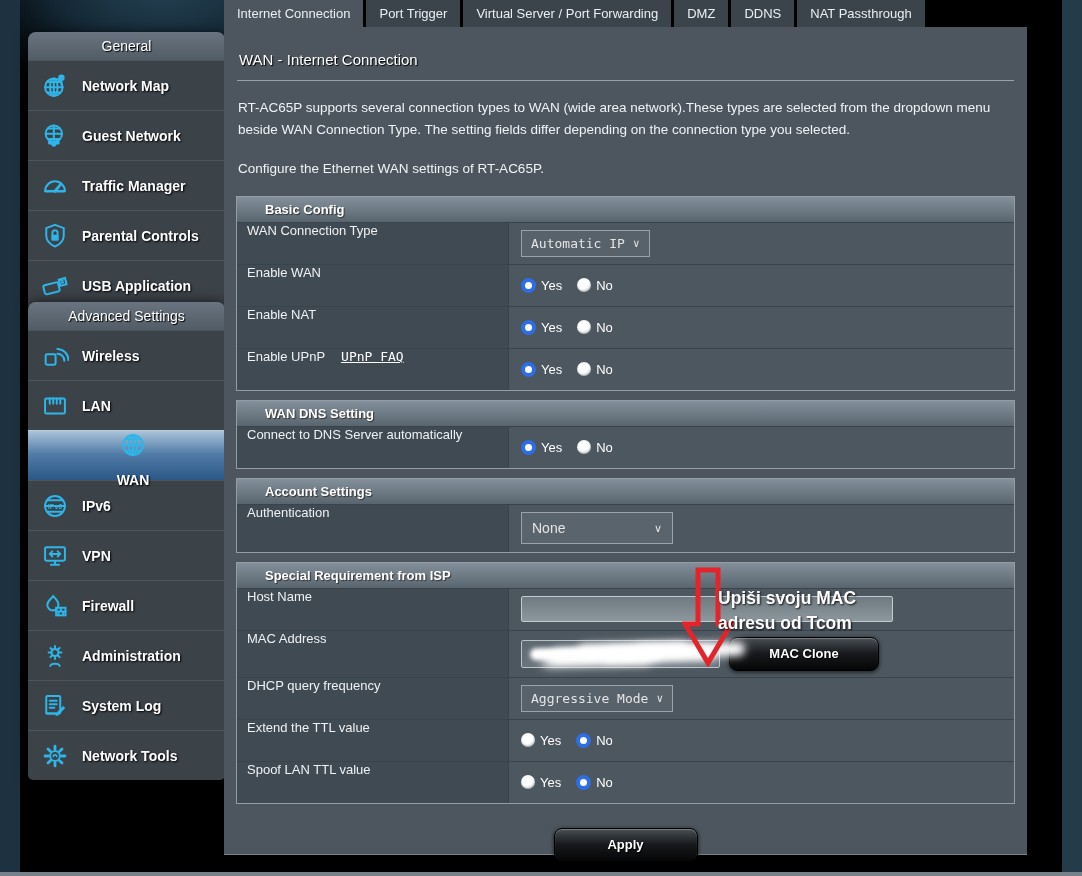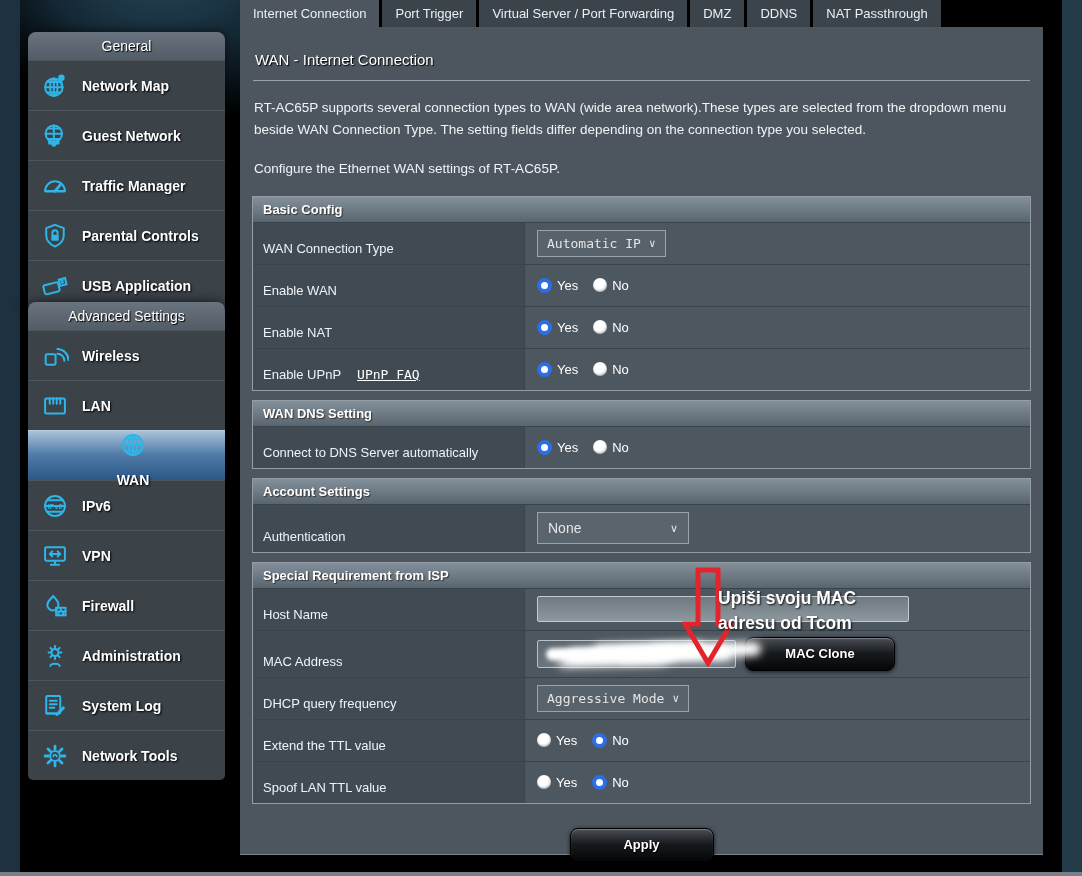--- a/index.html
+++ b/index.html
@@ -22,38 +22,38 @@
   .side-header{height:28px;background:linear-gradient(#6a7480,#525c66);color:#fff;font-size:14px;
     display:flex;align-items:center;justify-content:center;text-shadow:1px 1px 1px #000;}
   .side-item{height:49px;background:#3b4248;border-top:1px solid #4d555d;display:flex;
     align-items:center;padding-left:13px;gap:13px;cursor:pointer;}
   .side-item.active{background:linear-gradient(#a9c3da,#507ba6 48%,#2b5787);border-top-color:#b9cddd;flex-direction:column;}
   .side-label{color:#fff;font-weight:bold;font-size:14px;text-shadow:1px 1px 2px #000;}
   .side-icon{width:28px;height:28px;display:inline-flex;}
   .side-icon svg{width:28px;height:28px;}
 
   
-  .main{position:absolute;left:240px;top:0;width:803px;height:856px;}
+  .main{position:absolute;left:224px;top:0;width:803px;height:856px;}
   .tabbar{display:flex;height:27px;}
   .tab{background:#3c444b;color:#e9eff3;font-size:13px;display:flex;align-items:center;
     padding:0 13px;border-right:3px solid #000;white-space:nowrap;cursor:pointer;}
   .tab.active{background:#4d565e;}
   .content{background:#4d565e;height:828px;box-sizing:border-box;padding:2px 12px 0 12px;
     border-bottom:1px solid #7a848b;}
   .page-title{color:#fff;font-weight:normal;font-size:15px;margin:22px 3px 12px;text-shadow:1px 1px 1px #000;}
   .title-divider{border:none;border-top:1px solid #99a2a8;margin:0 1px 16px;}
   .desc{color:#eff3f6;font-size:13.5px;line-height:1.65;margin:0 2px 16px;}
 
   .section{border:1px solid #949da5;margin-bottom:9px;}
   .section-header{height:25px;background:linear-gradient(#83909b,#59656e);color:#fff;font-weight:bold;
-    font-size:13px;display:flex;align-items:center;padding-left:10px;text-shadow:1px 1px 1px #333;}
+    font-size:13px;display:flex;align-items:center;padding-left:28px;text-shadow:1px 1px 1px #333;}
   .row{display:flex;border-top:1px solid #39434b;min-height:41px;}
   .row.tall{min-height:47px;}
   .row-label{width:272px;flex:none;background:#404a52;color:#eef2f5;font-size:13px;display:flex;
-    align-items:flex-end;padding:8px 10px;box-sizing:border-box;border-right:1px solid #39434b;gap:16px;}
+    align-items:flex-start;padding:0 10px;box-sizing:border-box;border-right:1px solid #39434b;gap:16px;}
   .row-value{flex:1;background:#4d575f;display:flex;align-items:center;padding:6px 12px;box-sizing:border-box;}
 
   .mono{font-family:"DejaVu Sans Mono",monospace;}
   .link{color:#fff;font-size:13px;text-decoration:underline;cursor:pointer;}
   .select{display:inline-flex;align-items:center;gap:8px;background:#57626b;border:1px solid #9aa3ab;
     color:#e5e5e5;padding:5px 9px;font-size:13px;cursor:pointer;}
   .select .chev{font-size:11px;}
   #auth-select{width:130px;justify-content:space-between;font-family:"Liberation Sans",sans-serif;
     font-size:14px;background:#5a646d;padding:7px 10px;}
 

